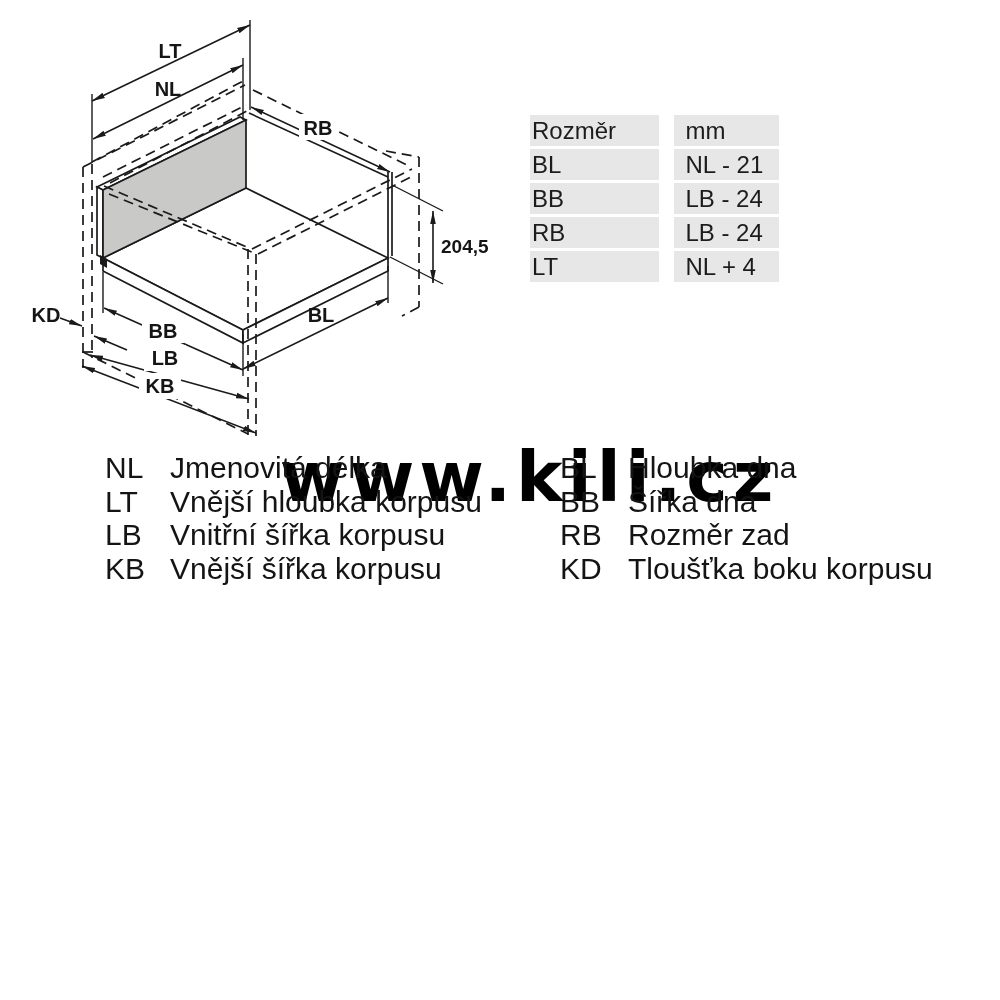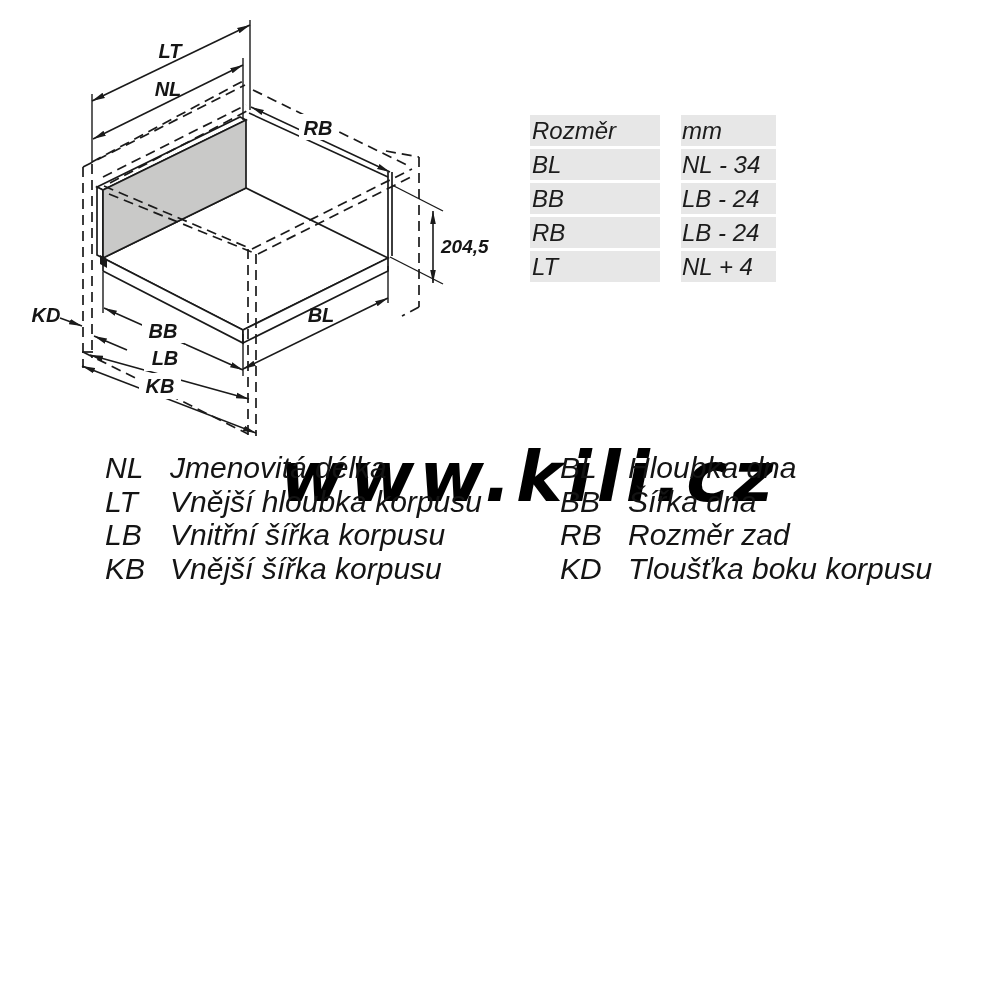--- a/index.html
+++ b/index.html
@@ -1,30 +1,30 @@
 <!DOCTYPE html>
 <html><head>
 <meta charset="utf-8">
 <style>
   html,body{margin:0;padding:0;background:#ffffff;}
   .canvas{position:relative;width:1000px;height:1000px;background:#fff;overflow:hidden;
-          font-family:"Liberation Sans",sans-serif;color:#1a1a1a;font-style:italic;}
+          font-family:"Liberation Sans",sans-serif;color:#1a1a1a;}
   .drawing{position:absolute;left:0;top:0;width:1000px;height:1000px;z-index:1;}
   .drawing text{font-family:"Liberation Sans",sans-serif;font-weight:bold;font-size:20px;fill:#151515;}
   .drawing text.small{font-size:19px;}
   .watermark{position:absolute;left:280px;top:442px;z-index:2;
              font-family:"DejaVu Sans","Liberation Sans",sans-serif;
              font-weight:bold;font-size:70px;line-height:1.0;letter-spacing:5px;
              color:#000000;white-space:nowrap;}
   .dim-table{position:absolute;left:530px;top:115px;width:249px;z-index:2;
              font-size:24px;color:#1c1c1c;}
   .trow{display:flex;margin-bottom:3px;}
   .tc{background:#e7e7e7;height:31px;line-height:31px;white-space:nowrap;overflow:hidden;}
   .c1{width:128px;padding-left:2px;}
-  .c2{width:94px;padding-left:1px;margin-left:21px;}
+  .c2{width:94px;padding-left:11px;margin-left:15px;}
   .legend{position:absolute;top:451px;z-index:3;font-size:30px;color:#141414;}
   .legend-left{left:105px;}
   .legend-right{left:560px;}
   .lrow{height:33.5px;line-height:33.5px;white-space:nowrap;}
   .abbr{display:inline-block;width:65px;}
   .legend-right .abbr{width:68px;}
 </style>
 </head>
 <body>
 
@@ -120,21 +120,21 @@
 
   <div class="watermark">www.kili.cz</div>
 
   <div class="dim-table">
     <div class="trow">
       <div class="tc c1">Rozměr</div>
       <div class="tc c2">mm</div>
     </div>
     <div class="trow">
       <div class="tc c1">BL</div>
-      <div class="tc c2">NL - 34</div>
+      <div class="tc c2">NL - 21</div>
     </div>
     <div class="trow">
       <div class="tc c1">BB</div>
       <div class="tc c2">LB - 24</div>
     </div>
     <div class="trow">
       <div class="tc c1">RB</div>
       <div class="tc c2">LB - 24</div>
     </div>
     <div class="trow">

